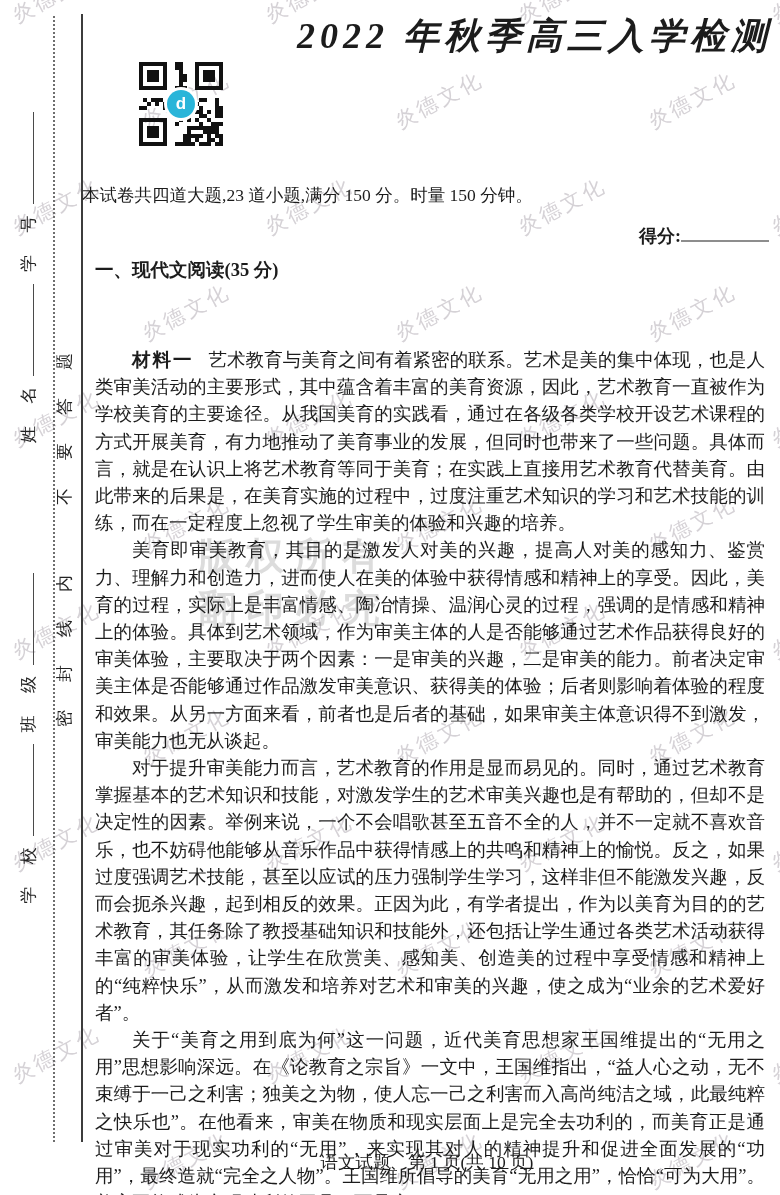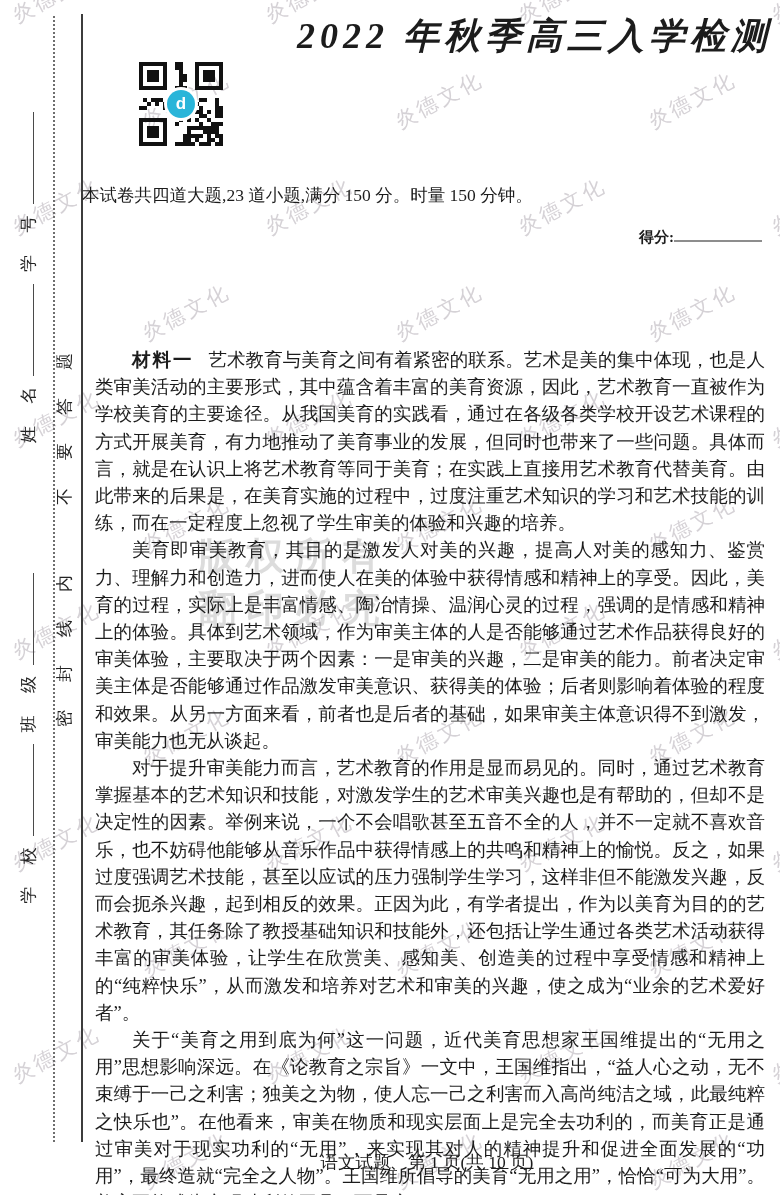--- a/index.html
+++ b/index.html
@@ -37,21 +37,21 @@
               font-size:36px;font-weight:bold;font-style:italic;letter-spacing:5px;z-index:5;}
   #qr{position:absolute;left:139px;top:62px;width:84px;height:84px;z-index:5;}
   #qr svg{display:block;}
   #qr-logo{position:absolute;left:28px;top:28px;width:28px;height:28px;border-radius:50%;
            box-shadow:0 0 0 3px #fff;display:flex;align-items:center;justify-content:center;
            color:#fff;font-family:"Liberation Sans",sans-serif;font-weight:bold;font-size:17px;}
   #subject-title{position:absolute;left:82px;top:70px;width:690px;text-align:center;
                  font-size:40px;font-weight:bold;letter-spacing:52px;text-indent:52px;z-index:5;}
   #instructions{position:absolute;left:82px;top:183px;width:690px;text-align:left;
                 font-size:17.5px;z-index:5;}
-  #score-line{position:absolute;left:639px;top:224px;font-size:15px;font-weight:bold;z-index:5;}
+  #score-line{position:absolute;left:639px;top:224px;font-size:18px;font-weight:bold;z-index:5;}
   #score-blank{display:inline-block;width:88px;height:16px;border-bottom:2.5px solid #8d8d8d;}
 
   
   #section-heading{position:absolute;left:95px;top:257px;font-size:18.5px;font-weight:bold;z-index:5;}
   #subsection-heading{position:absolute;left:95px;top:287px;font-size:18.5px;z-index:5;}
   #task-line{position:absolute;left:95px;top:317px;font-size:18.5px;z-index:5;}
 
   
   #body-text{position:absolute;left:95px;top:347px;width:670px;z-index:5;
              font-size:18.5px;line-height:27.2px;text-align:justify;}
@@ -244,20 +244,21 @@
     </div>
   </div>
 
 
   <div id="instructions">本试卷共四道大题,23 道小题,满分 150 分。时量 150 分钟。</div>
 
   <div id="score-line">
     <span>得分:</span><span id="score-blank"></span>
   </div>
 
+  <div id="section-heading">一、现代文阅读(35 分)</div>
 
   <div id="body-text">
     <p><span class="material-label">材料一</span><span>艺术教育与美育之间有着紧密的联系。艺术是美的集中体现，也是人类审美活动的主要形式，其中蕴含着丰富的美育资源，因此，艺术教育一直被作为学校美育的主要途径。从我国美育的实践看，通过在各级各类学校开设艺术课程的方式开展美育，有力地推动了美育事业的发展，但同时也带来了一些问题。具体而言，就是在认识上将艺术教育等同于美育；在实践上直接用艺术教育代替美育。由此带来的后果是，在美育实施的过程中，过度注重艺术知识的学习和艺术技能的训练，而在一定程度上忽视了学生审美的体验和兴趣的培养。</span></p>
     <p>美育即审美教育，其目的是激发人对美的兴趣，提高人对美的感知力、鉴赏力、理解力和创造力，进而使人在美的体验中获得情感和精神上的享受。因此，美育的过程，实际上是丰富情感、陶冶情操、温润心灵的过程，强调的是情感和精神上的体验。具体到艺术领域，作为审美主体的人是否能够通过艺术作品获得良好的审美体验，主要取决于两个因素：一是审美的兴趣，二是审美的能力。前者决定审美主体是否能够通过作品激发审美意识、获得美的体验；后者则影响着体验的程度和效果。从另一方面来看，前者也是后者的基础，如果审美主体意识得不到激发，审美能力也无从谈起。</p>
     <p>对于提升审美能力而言，艺术教育的作用是显而易见的。同时，通过艺术教育掌握基本的艺术知识和技能，对激发学生的艺术审美兴趣也是有帮助的，但却不是决定性的因素。举例来说，一个不会唱歌甚至五音不全的人，并不一定就不喜欢音乐，也不妨碍他能够从音乐作品中获得情感上的共鸣和精神上的愉悦。反之，如果过度强调艺术技能，甚至以应试的压力强制学生学习，这样非但不能激发兴趣，反而会扼杀兴趣，起到相反的效果。正因为此，有学者提出，作为以美育为目的的艺术教育，其任务除了教授基础知识和技能外，还包括让学生通过各类艺术活动获得丰富的审美体验，让学生在欣赏美、感知美、创造美的过程中享受情感和精神上的“纯粹快乐”，从而激发和培养对艺术和审美的兴趣，使之成为“业余的艺术爱好者”。</p>
     <p>关于“美育之用到底为何”这一问题，近代美育思想家王国维提出的“无用之用”思想影响深远。在《论教育之宗旨》一文中，王国维指出，“益人心之动，无不束缚于一己之利害；独美之为物，使人忘一己之利害而入高尚纯洁之域，此最纯粹之快乐也”。在他看来，审美在物质和现实层面上是完全去功利的，而美育正是通过审美对于现实功利的“无用”，来实现其对人的精神提升和促进全面发展的“功用”，最终造就“完全之人物”。王国维所倡导的美育“无用之用”，恰恰“可为大用”。美育不能成为实现功利的工具，而是应</p>
   </div>
 
   <div id="footer">语文试题　第 1 页(共 10 页)</div>
 

